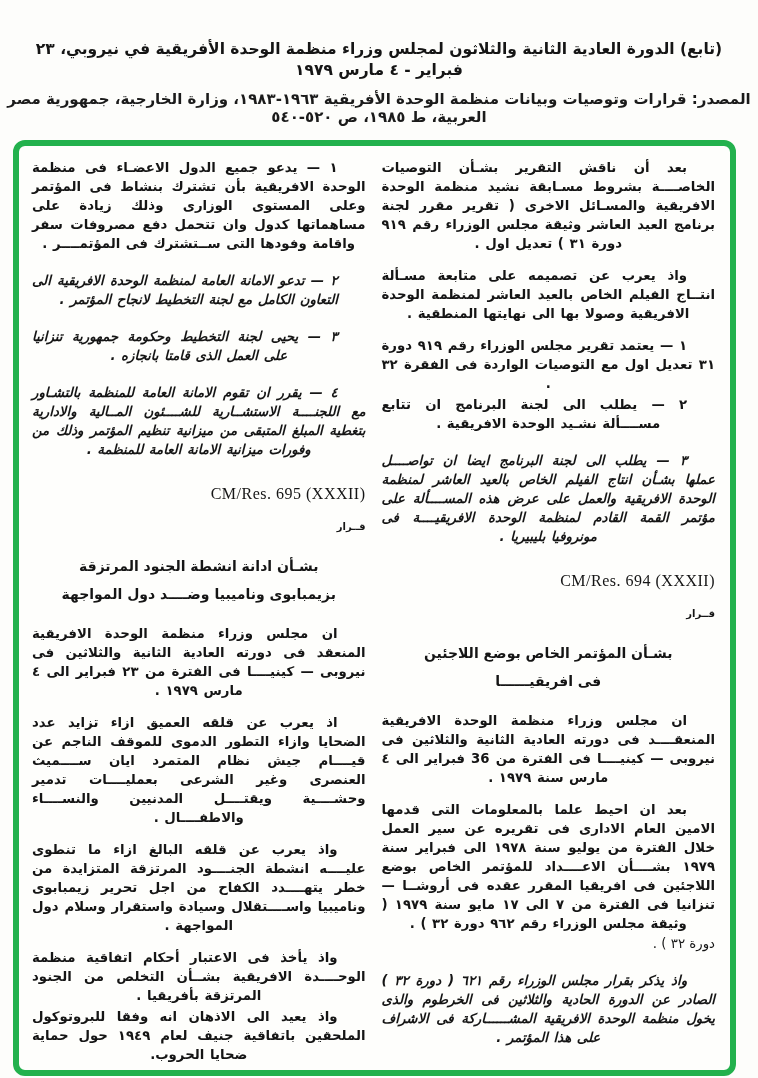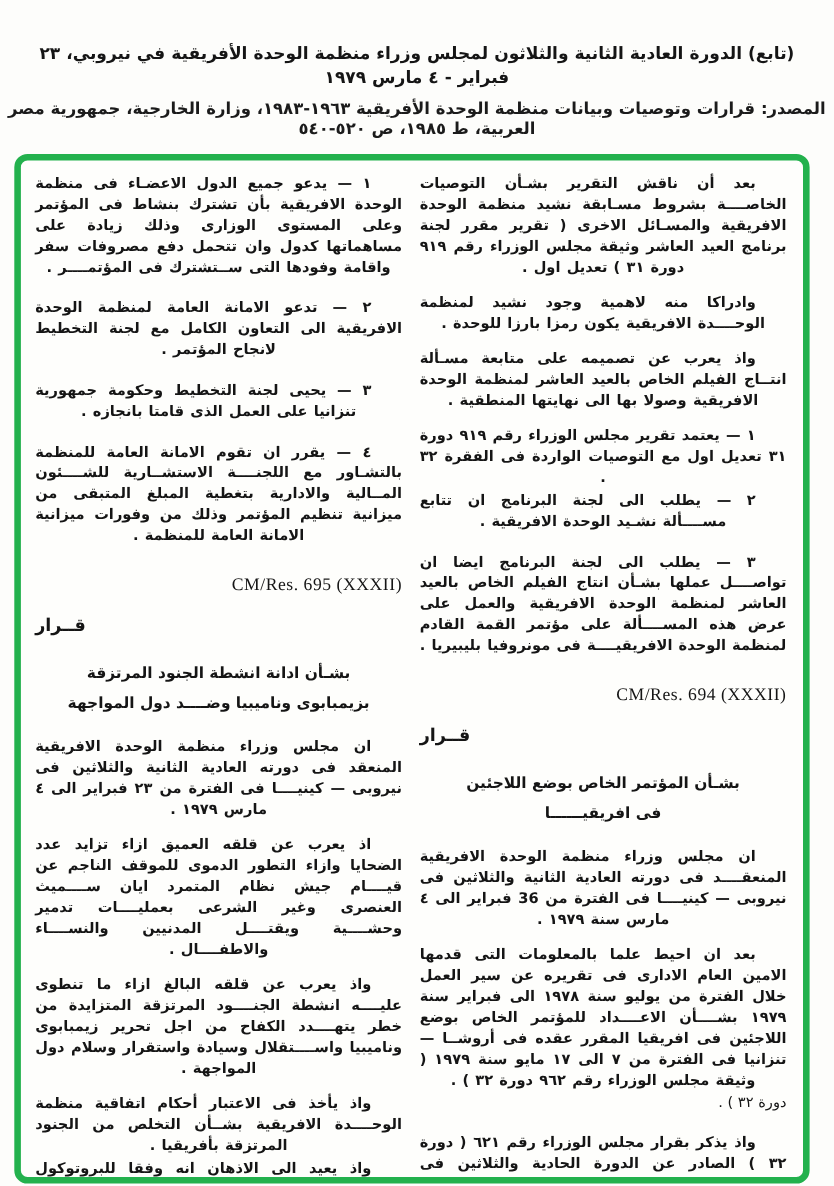--- a/index.html
+++ b/index.html
@@ -37,35 +37,35 @@
 
   p.body {
     font-size: 13.3px; font-weight: bold;
     line-height: 1.43;
     text-align: justify; text-align-last: center;
     text-indent: 2.1em;
     margin: 0 0 13px 0;
     word-spacing: 1px;
   }
   p.body.tight { margin-bottom: 2px; }
-  p.body.gap-top { margin-top: 18px; }
+  p.body.gap-top { margin-top: 18px; font-style: italic; }
   p.frag {
     font-size: 13.3px; font-weight: normal; line-height: 1.4;
     text-align: right; margin: 0 0 14px 0;
   }
 
   .res-code {
     direction: ltr; text-align: right;
     font-family: "Liberation Serif", serif;
     font-size: 16px; font-weight: normal;
     letter-spacing: 0.5px;
     margin: 26px 0 18px 0;
   }
   .res-word {
-    text-align: left; font-size: 16px; font-weight: bold;
+    text-align: right; font-size: 10px; font-weight: bold;
     margin: 0 0 20px 0;
   }
   .res-title {
     text-align: center; font-size: 14px; font-weight: bold;
     line-height: 2.0; margin: 0 0 16px 0;
   }
 
   .pagenum {
     text-align: center; font-size: 15px; font-weight: bold;
     margin-top: 12px;
@@ -79,21 +79,20 @@
   <div class="header">
     <div class="h1">(تابع) الدورة العادية الثانية والثلاثون لمجلس وزراء منظمة الوحدة الأفريقية في نيروبي، ٢٣ فبراير - ٤ مارس ١٩٧٩</div>
     <div class="h2">المصدر: قرارات وتوصيات وبيانات منظمة الوحدة الأفريقية ١٩٦٣-١٩٨٣، وزارة الخارجية، جمهورية مصر العربية، ط ١٩٨٥، ص ٥٢٠-٥٤٠</div>
   </div>
 
   <div class="frame">
     <div class="cols">
 
       <div class="col">
         <p class="body">بعد أن ناقش التقرير بشـأن التوصيات الخاصــــة بشروط مسـابقة نشيد منظمة الوحدة الافريقية والمسـائل الاخرى ( تقرير مقرر لجنة برنامج العيد العاشر وثيقة مجلس الوزراء رقم ٩١٩ دورة ٣١ ) تعديل اول .</p>
-        <p class="body">وادراكا منه لاهمية وجود نشيد لمنظمة الوحــــدة الافريقية يكون رمزا بارزا للوحدة .</p>
         <p class="body">واذ يعرب عن تصميمه على متابعة مسـألة انتــاج الفيلم الخاص بالعيد العاشر لمنظمة الوحدة الافريقية وصولا بها الى نهايتها المنطقية .</p>
         <p class="body tight">١ — يعتمد تقرير مجلس الوزراء رقم ٩١٩ دورة ٣١ تعديل اول مع التوصيات الواردة فى الفقرة ٣٢ .</p>
         <p class="body">٢ — يطلب الى لجنة البرنامج ان تتابع مســــألة نشـيد الوحدة الافريقية .</p>
         <p class="body gap-top">٣ — يطلب الى لجنة البرنامج ايضا ان تواصــــل عملها بشـأن انتاج الفيلم الخاص بالعيد العاشر لمنظمة الوحدة الافريقية والعمل على عرض هذه المســــألة على مؤتمر القمة القادم لمنظمة الوحدة الافريقيــــة فى مونروفيا بليبيريا .</p>
 
         <div class="res-code">CM/Res. 694 (XXXII)</div>
         <div class="res-word">قــرار</div>
         <div class="res-title">
           <div>بشـأن المؤتمر الخاص بوضع اللاجئين</div>
           <div>فى افريقيــــــا</div>

